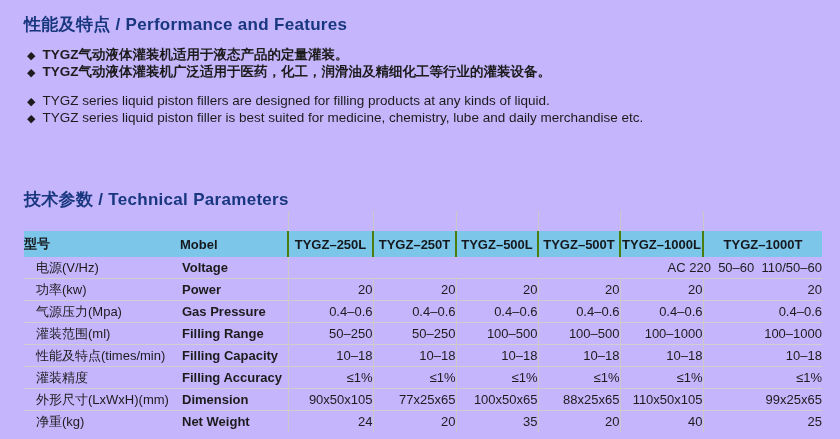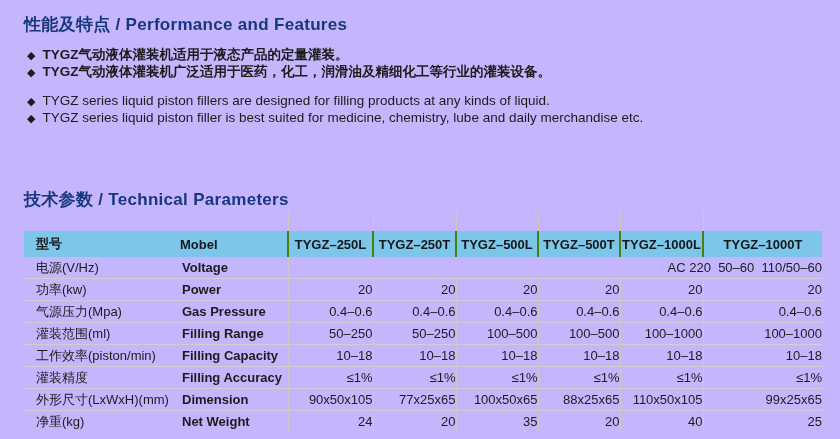--- a/index.html
+++ b/index.html
@@ -26,21 +26,21 @@
   .tick.t1 { left:288px; } .tick.t2 { left:373px; } .tick.t3 { left:456px; }
   .tick.t4 { left:538px; } .tick.t5 { left:620px; } .tick.t6 { left:703px; }
 
   table.params-table {
     position:absolute; left:24px; top:231px; width:798px;
     border-collapse:collapse; table-layout:fixed; font-size:13px;
   }
   .params-table td { padding:0; overflow:hidden; white-space:nowrap; }
   tr.head td { background:#7cc6ea; height:26px; font-weight:700; color:#15181c; }
   tr.head td.model { text-align:center; border-left:2px solid #4d7c0f; }
-  tr.head td.zh { padding-left:12px; }
+  tr.head td.zh { }
   tbody td { height:21px; }
   tbody td.zh { padding-left:12px; font-weight:400; }
   tbody td.en { padding-left:2px; font-weight:700; }
   tbody td.val, tbody td.merged { text-align:right; border-left:1px solid #c9c9c9; }
   tbody td.merged { white-space:pre; }
   tbody tr + tr td { border-top:1px solid #cfcfcf; }
 </style>
 </head>
 <body>
 
@@ -132,21 +132,21 @@
           <td class="zh">灌装范围(ml)</td>
           <td class="en">Filling Range</td>
           <td class="val">50–250</td>
           <td class="val">50–250</td>
           <td class="val">100–500</td>
           <td class="val">100–500</td>
           <td class="val">100–1000</td>
           <td class="val">100–1000</td>
         </tr>
         <tr>
-          <td class="zh">工作效率(piston/min)</td>
+          <td class="zh">性能及特点(times/min)</td>
           <td class="en">Filling Capacity</td>
           <td class="val">10–18</td>
           <td class="val">10–18</td>
           <td class="val">10–18</td>
           <td class="val">10–18</td>
           <td class="val">10–18</td>
           <td class="val">10–18</td>
         </tr>
         <tr>
           <td class="zh">灌装精度</td>

